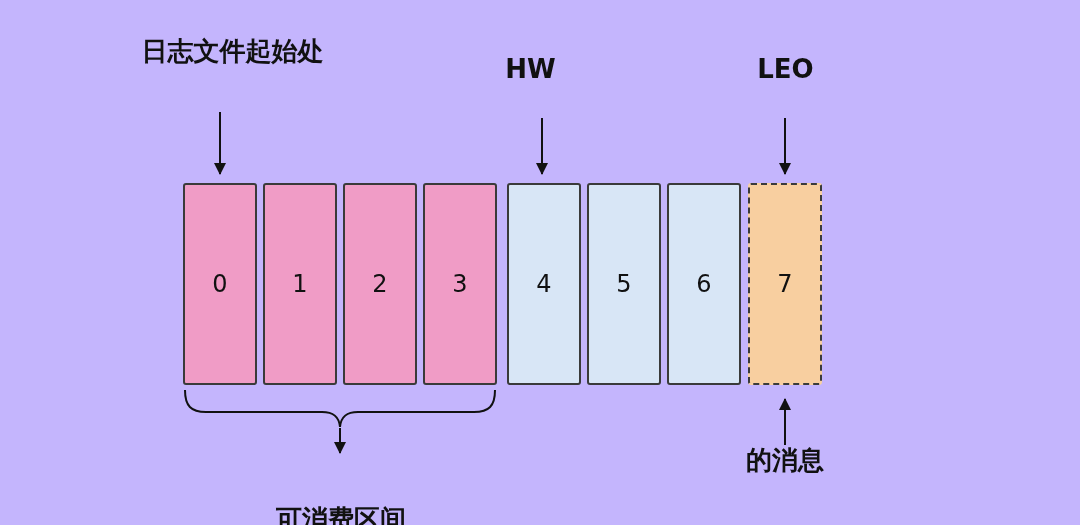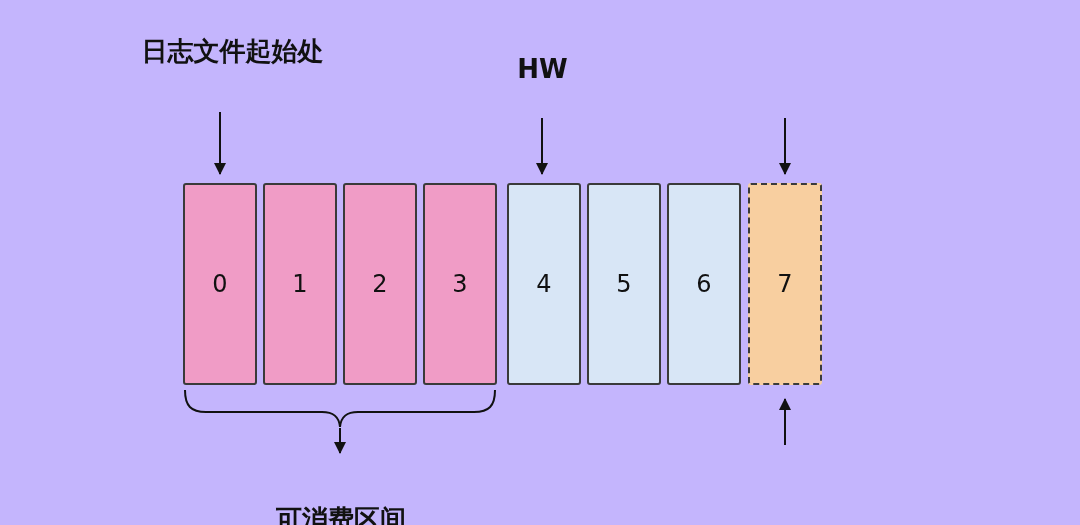--- a/index.html
+++ b/index.html
@@ -16,36 +16,37 @@
   .blue{background:var(--blue-fill,#D8E6F6);}
   .orange{background:var(--orange-fill,#F8CFA0);border-style:dashed;}
   .b0{left:183px}.b1{left:263px}.b2{left:343px}.b3{left:423px}
   .b4{left:507px}.b5{left:587px}.b6{left:667px}.b7{left:748px}
 
   .label{
     position:absolute;font-weight:bold;font-size:26px;color:var(--text,#111);
     text-align:center;white-space:nowrap;
   }
   .log-start{left:95px;top:32px;width:275px;line-height:38px;}
-  .hw{left:500px;top:54px;width:85px;}
+  .hw{left:488px;top:54px;width:85px;}
   .leo{left:738px;top:54px;width:95px;}
   .consumable{left:241px;top:462px;width:200px;margin-top:40px;}
   .upcoming{left:690px;top:443px;width:190px;line-height:35px;}
 
   .overlay{position:absolute;left:0;top:0;width:1080px;height:525px;pointer-events:none;}
 </style>
 </head>
 <body>
 
 <div class="canvas">
 
   <div class="label log-start">
     <div>日志文件起始处</div>
   </div>
   <div class="label hw">HW</div>
+  <div class="label leo">LEO</div>
 
   <div class="block pink b0">
       <span>0</span>
     </div>
   <div class="block pink b1">
       <span>1</span>
     </div>
   <div class="block pink b2">
       <span>2</span>
     </div>
@@ -74,15 +75,16 @@
     <line x1="220" y1="112" x2="220" y2="174" stroke="#111" stroke-width="2" marker-end="url(#ah)"></line>
     <line x1="542" y1="118" x2="542" y2="174" stroke="#111" stroke-width="2" marker-end="url(#ah)"></line>
     <line x1="785" y1="118" x2="785" y2="174" stroke="#111" stroke-width="2" marker-end="url(#ah)"></line>
     <path d="M185 390 C185 406 191 412 206 412 L322 412 C333 412 339 416 340 427 C341 416 347 412 358 412 L474 412 C489 412 495 406 495 390" fill="none" stroke="#111" stroke-width="2"></path>
     <line x1="340" y1="428" x2="340" y2="453" stroke="#111" stroke-width="2" marker-end="url(#ah)"></line>
     <line x1="785" y1="445" x2="785" y2="399" stroke="#111" stroke-width="2" marker-end="url(#ah)"></line>
   </svg>
 
   <div class="label consumable">可消费区间</div>
   <div class="label upcoming">
+    <div>的消息</div>
   </div>
 
 </div>
 
 </body></html>

